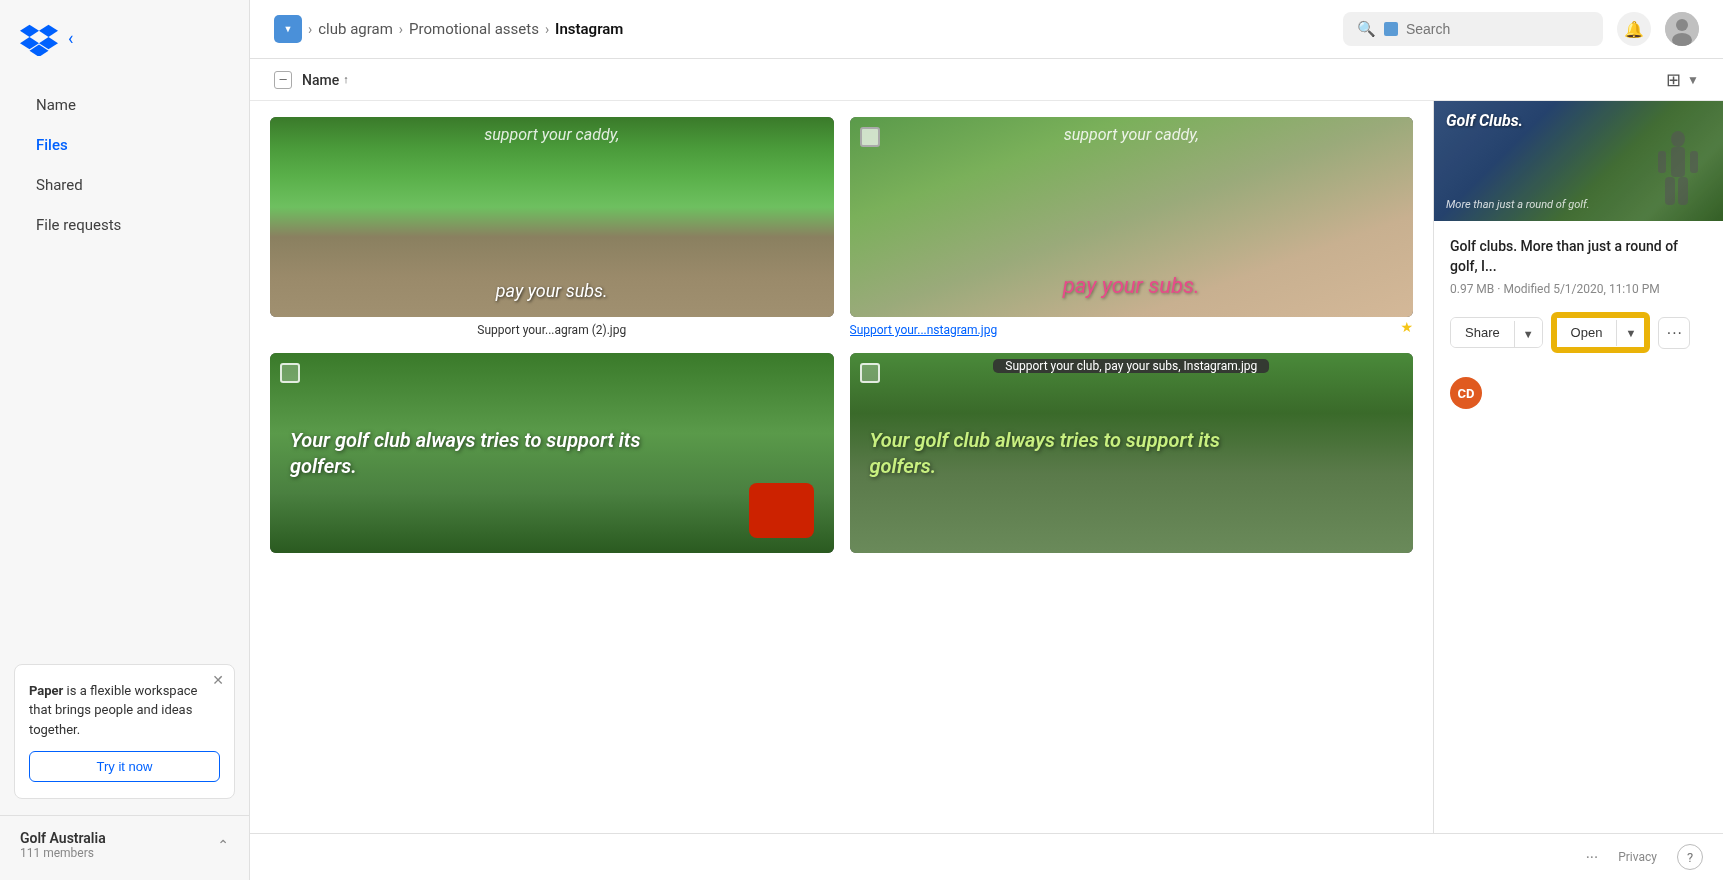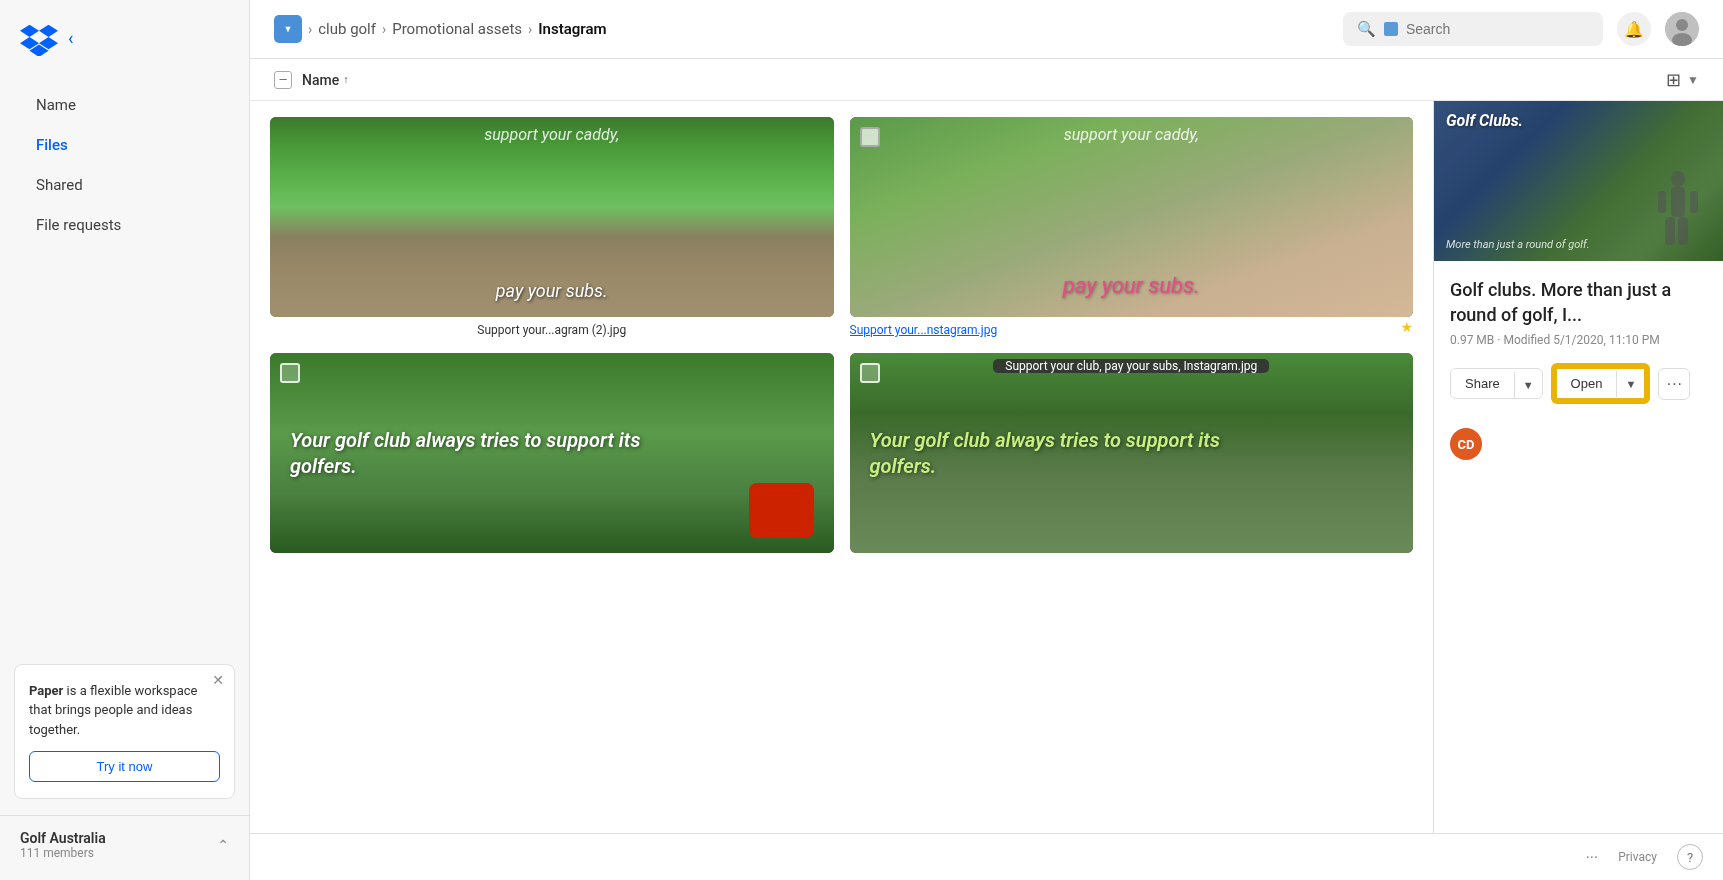--- a/index.html
+++ b/index.html
@@ -414,21 +414,21 @@
       width: 290px;
       min-width: 290px;
       border-left: 1px solid #e0e0e0;
       background: #fff;
       display: flex;
       flex-direction: column;
       overflow-y: auto;
     }
     .detail-preview {
       width: 100%;
-      height: 160px;
+      height: 120px;
       background: linear-gradient(135deg, #3a5a8a 0%, #2a4a7a 30%, #4a7a3a 60%, #5a8a4a 80%, #3a6a2a 100%);
       position: relative;
       overflow: hidden;
       display: flex;
       align-items: flex-end;
     }
     .detail-preview-overlay {
       position: absolute;
       top: 0; left: 0; right: 0; bottom: 0;
       background: rgba(0,0,0,0.1);
@@ -448,21 +448,21 @@
       bottom: 10px;
       left: 12px;
       color: rgba(255,255,255,0.8);
       font-size: 11px;
       font-style: italic;
     }
     .detail-info {
       padding: 16px;
     }
     .detail-filename {
-      font-size: 18px;
+      font-size: 14px;
       font-weight: 500;
       color: #222;
       margin-bottom: 6px;
       line-height: 1.4;
     }
     .detail-meta {
       font-size: 12px;
       color: #888;
       margin-bottom: 16px;
     }
@@ -644,21 +644,21 @@
     <span class="sidebar-org-chevron">⌃</span>
   </div>
 </div>
 
 <div class="main">
 
   <div class="header">
     <div class="breadcrumb">
       <div class="breadcrumb-folder-icon"></div>
       <span class="breadcrumb-sep">›</span>
-      <span class="breadcrumb-item">club golf</span>
+      <span class="breadcrumb-item">club agram</span>
       <span class="breadcrumb-sep">›</span>
       <span class="breadcrumb-item">Promotional assets</span>
       <span class="breadcrumb-sep">›</span>
       <span class="breadcrumb-item current">Instagram</span>
     </div>
     <div class="header-right">
       <div class="search-bar">
         <span class="search-icon">🔍</span>
         <div class="search-folder-icon"></div>
         <input type="text" placeholder="Search" style="">

